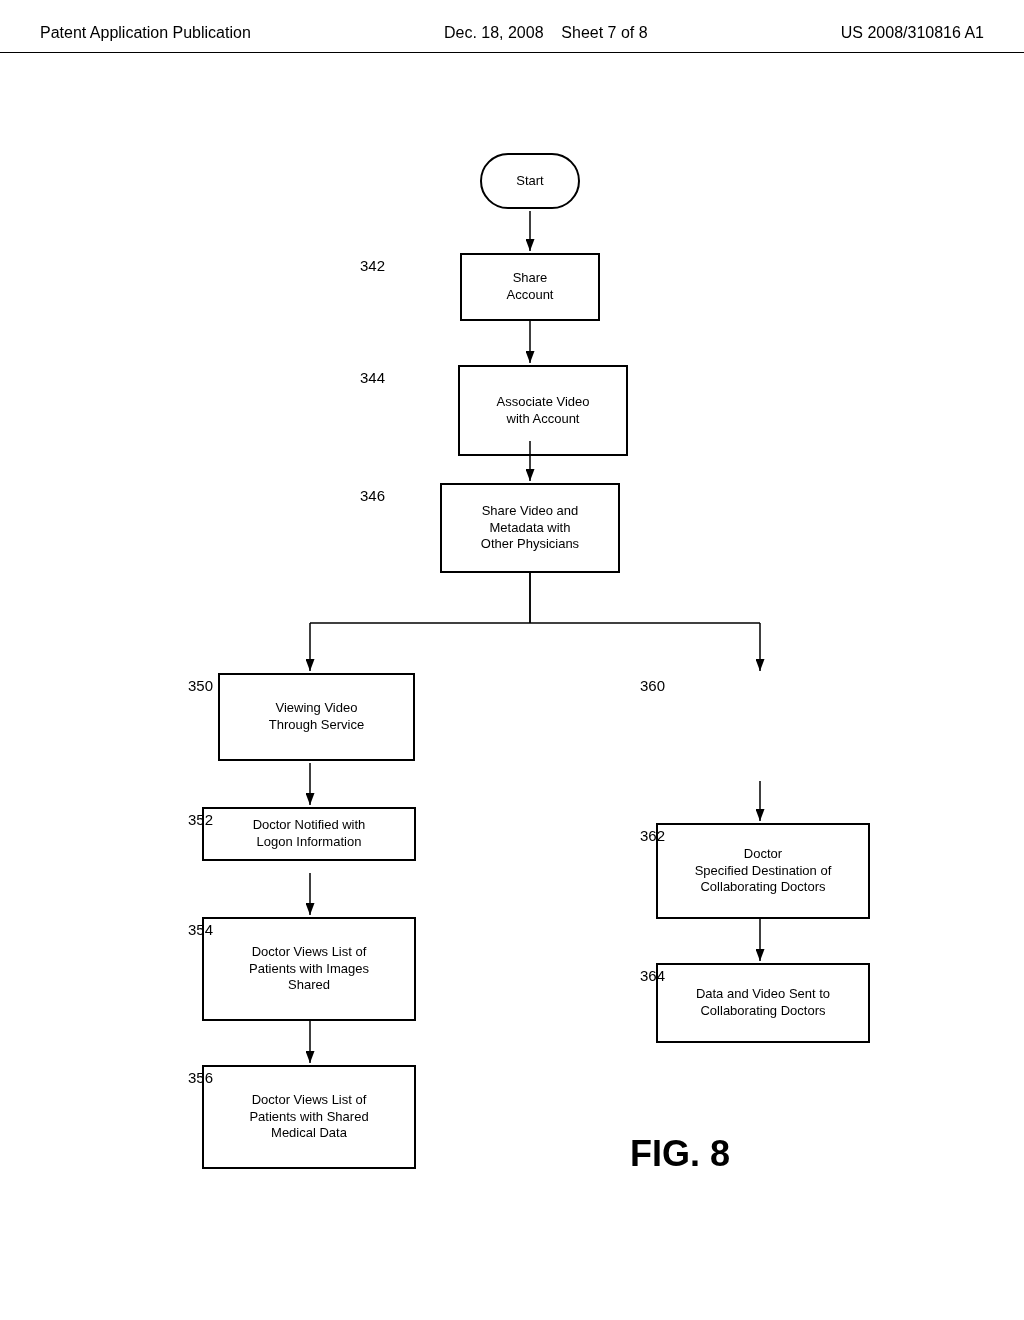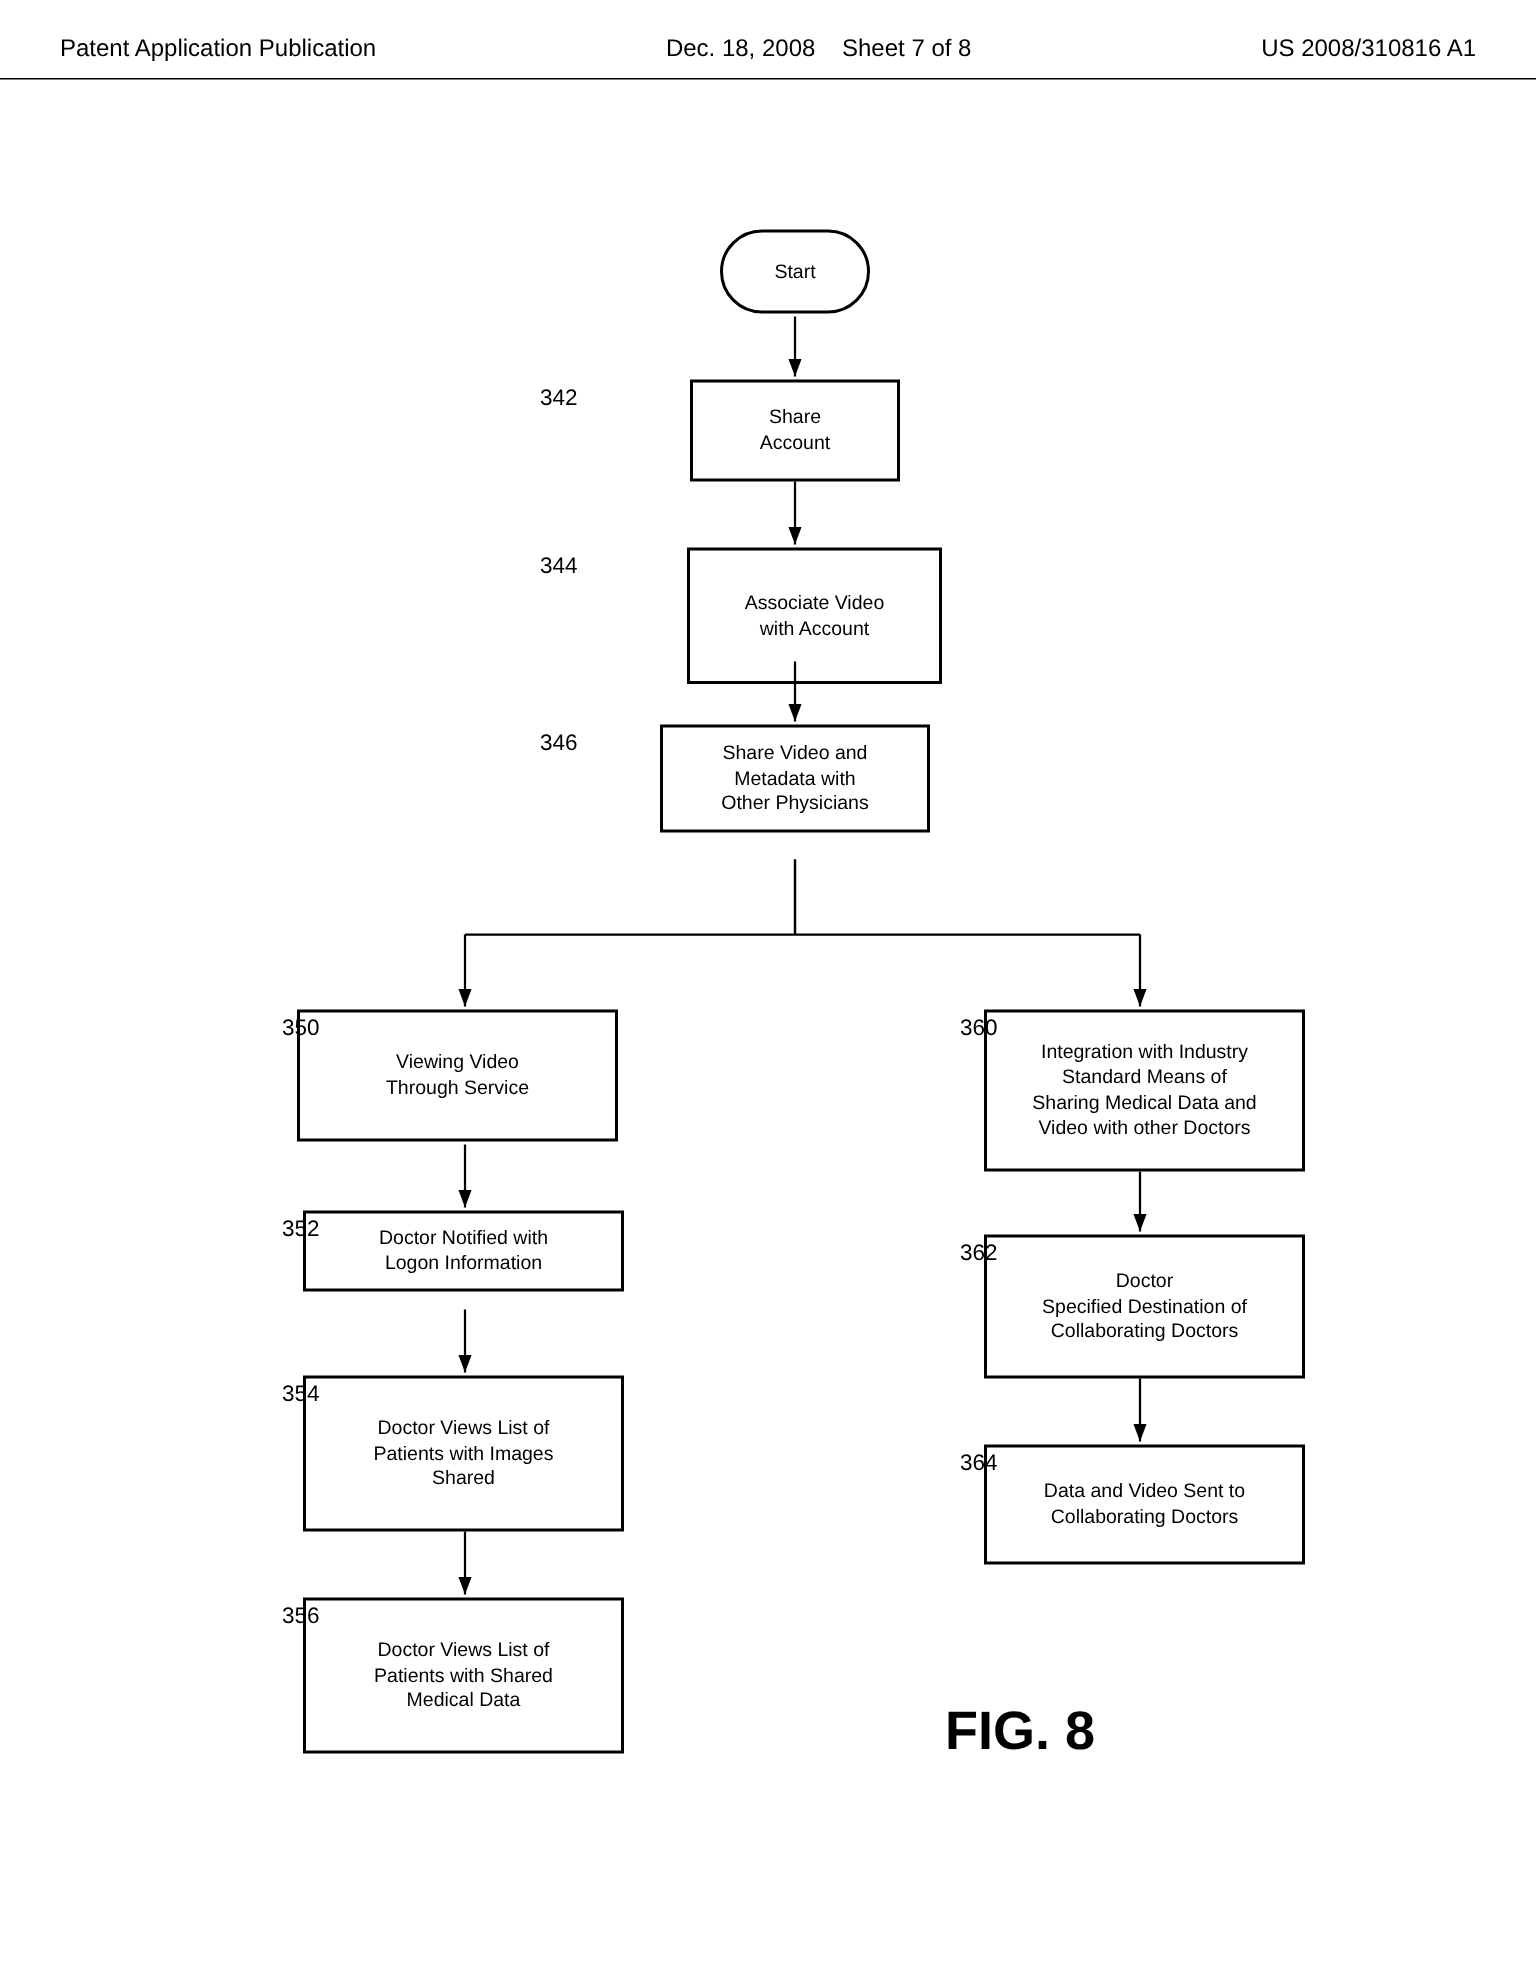--- a/index.html
+++ b/index.html
@@ -127,29 +127,29 @@
 
   <div class="node-label" style="left:320px; top:316px;">344</div>
 
   <div class="node node-rect" style="left:418px; top:312px; width:170px; height:91px;">
     <span style="white-space:pre-line;">Associate Video
 with Account</span>
   </div>
 
   <div class="node-label" style="left:320px; top:434px;">346</div>
 
-  <div class="node node-rect" style="left:400px; top:430px; width:180px; height:72px;">
+  <div class="node node-rect" style="left:400px; top:430px; width:180px; height:90px;">
     <span style="white-space:pre-line;">Share Video and
 Metadata with
 Other Physicians</span>
   </div>
 
   <div class="node-label" style="left:148px; top:624px;">350</div>
 
-  <div class="node node-rect" style="left:158px; top:620px; width:214px; height:88px;justify-content:center;">
+  <div class="node node-rect" style="left:178px; top:620px; width:197px; height:88px;justify-content:center;">
     <span style="white-space:pre-line;">Viewing Video
 Through Service</span>
   </div>
 
   <div class="node-label" style="left:148px; top:758px;">352</div>
 
   <div class="node node-rect" style="left:162px; top:754px; width:214px; height:54px;">
     <span style="white-space:pre-line;">Doctor Notified with
 Logon Information</span>
   </div>
@@ -165,26 +165,20 @@
   <div class="node-label" style="left:148px; top:1016px;">356</div>
 
   <div class="node node-rect" style="left:162px; top:1012px; width:214px; height:104px;">
     <span style="white-space:pre-line;">Doctor Views List of
 Patients with Shared
 Medical Data</span>
   </div>
 
   <div class="node-label" style="left:600px; top:624px;">360</div>
 
-  <div class="node node-rect" style="left:616px; top:620px; width:214px; height:108px;">
-    <span style="white-space:pre-line;">Integration with Industry
-Standard Means of
-Sharing Medical Data and
-Video with other Doctors</span>
-  </div>
 
   <div class="node-label" style="left:600px; top:774px;">362</div>
 
   <div class="node node-rect" style="left:616px; top:770px; width:214px; height:96px;">
     <span style="white-space:pre-line;">Doctor
 Specified Destination of
 Collaborating Doctors</span>
   </div>
 
   <div class="node-label" style="left:600px; top:914px;">364</div>

